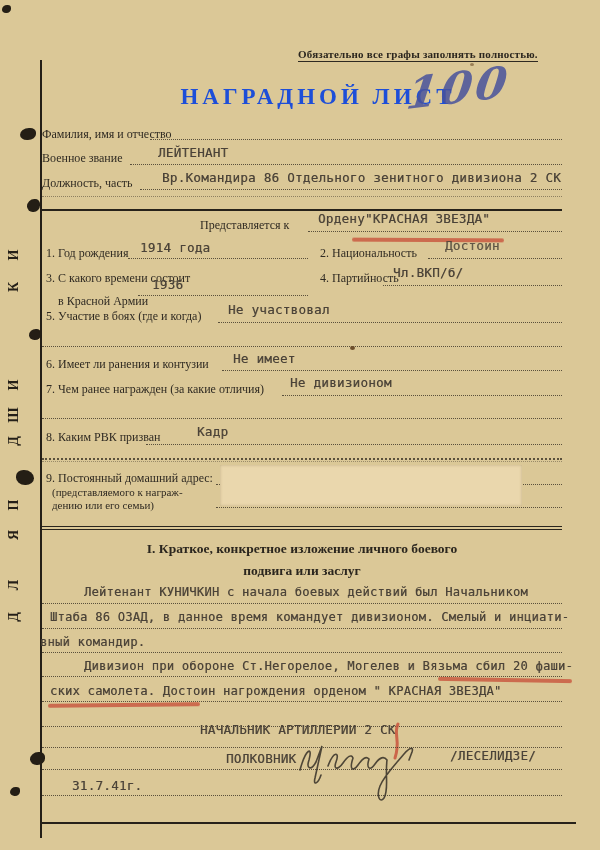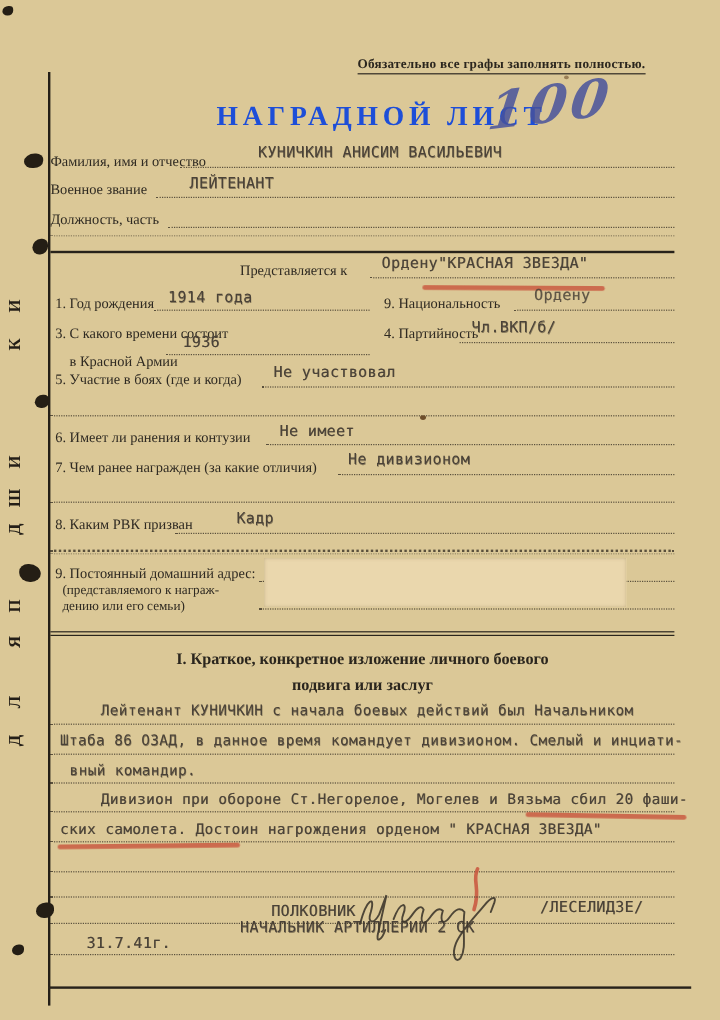--- a/index.html
+++ b/index.html
@@ -56,44 +56,44 @@
   <span class="mletter" style="top:576px">Л</span>
   <span class="mletter" style="top:608px">Д</span>
 
   <div class="vline" style="left:40px;top:60px;height:778px"></div>
 
   <div class="note" style="left:298px;top:48px">Обязательно все графы заполнять полностью.</div>
   <div class="title" style="top:84px">НАГРАДНОЙ ЛИСТ</div>
   <div class="hnum" style="left:408px;top:62px">100</div>
 
   <div class="lbl" style="left:42px;top:127px">Фамилия, имя и отчество</div>
-  <div class="typed" style="left:215px;top:119px">КУНИЧКИН АНИСИМ ВАСИЛЬЕВИЧ</div>
   <div class="rule" style="left:150px;top:139px;width:412px"></div>
 
   <div class="lbl" style="left:42px;top:151px">Военное звание</div>
   <div class="typed" style="left:158px;top:145px">ЛЕЙТЕНАНТ</div>
   <div class="rule" style="left:130px;top:164px;width:432px"></div>
 
   <div class="lbl" style="left:42px;top:176px">Должность, часть</div>
+  <div class="typed" style="left:162px;top:170px">Вр.Командира 86 Отдельного зенитного дивизиона 2 СК</div>
   <div class="rule" style="left:140px;top:189px;width:422px"></div>
 
   <div class="rule" style="left:42px;top:196px;width:520px;opacity:.6"></div>
   <div class="rule-solid" style="left:42px;top:209px;width:520px"></div>
 
   <div class="lbl" style="left:200px;top:218px">Представляется к</div>
   <div class="typed" style="left:318px;top:211px">Ордену"КРАСНАЯ ЗВЕЗДА"</div>
   <div class="rule" style="left:308px;top:231px;width:254px"></div>
   <div class="red" style="left:352px;top:238px;width:152px;height:4px;transform:rotate(.3deg)"></div>
 
   <div class="lbl" style="left:46px;top:246px">1. Год рождения</div>
   <div class="typed" style="left:140px;top:240px">1914 года</div>
   <div class="rule" style="left:128px;top:258px;width:180px"></div>
 
-  <div class="lbl" style="left:320px;top:246px">9. Национальность</div>
-  <div class="typed" style="left:445px;top:238px;opacity:.85">Ордену</div>
+  <div class="lbl" style="left:320px;top:246px">2. Национальность</div>
+  <div class="typed" style="left:445px;top:238px;opacity:.85">Достоин</div>
   <div class="rule" style="left:428px;top:258px;width:134px"></div>
 
   <div class="lbl" style="left:46px;top:271px">3. С какого времени состоит</div>
   <div class="lbl" style="left:58px;top:294px">в Красной Армии</div>
   <div class="typed" style="left:152px;top:277px">1936</div>
   <div class="rule" style="left:138px;top:295px;width:170px"></div>
 
   <div class="lbl" style="left:320px;top:271px">4. Партийность</div>
   <div class="typed" style="left:393px;top:265px">Чл.ВКП/б/</div>
   <div class="rule" style="left:383px;top:285px;width:179px"></div>
@@ -129,31 +129,31 @@
   <div class="rule-thin" style="left:42px;top:526px;width:520px"></div>
   <div class="rule-thin" style="left:42px;top:529px;width:520px"></div>
 
   <div class="head1" style="top:541px">I. Краткое, конкретное изложение личного боевого</div>
   <div class="head1" style="top:563px">подвига или заслуг</div>
 
   <div class="typed typed-p" style="left:84px;top:585px">Лейтенант КУНИЧКИН с начала боевых действий был Начальником</div>
   <div class="rule" style="left:42px;top:603px;width:520px"></div>
   <div class="typed typed-p" style="left:50px;top:610px">Штаба 86 ОЗАД, в данное время командует дивизионом. Смелый и инциати-</div>
   <div class="rule" style="left:42px;top:628px;width:520px"></div>
-  <div class="typed typed-p" style="left:58px;top:635px">вный командир.</div>
+  <div class="typed typed-p" style="left:40px;top:635px">вный командир.</div>
   <div class="rule" style="left:42px;top:652px;width:520px"></div>
   <div class="typed typed-p" style="left:84px;top:659px">Дивизион при обороне Ст.Негорелое, Могелев и Вязьма сбил 20 фаши-</div>
   <div class="rule" style="left:42px;top:676px;width:520px"></div>
   <div class="red" style="left:438px;top:678px;width:134px;height:4px;transform:rotate(1deg)"></div>
   <div class="typed typed-p" style="left:50px;top:684px">ских самолета. Достоин нагрождения орденом " КРАСНАЯ ЗВЕЗДА"</div>
   <div class="rule" style="left:42px;top:701px;width:520px"></div>
   <div class="red" style="left:48px;top:703px;width:152px;height:4px;transform:rotate(-.6deg)"></div>
   <div class="rule" style="left:42px;top:726px;width:520px"></div>
 
-  <div class="typed" style="left:200px;top:765px">НАЧАЛЬНИК АРТИЛЛЕРИИ 2 СК</div>
+  <div class="typed" style="left:200px;top:722px">НАЧАЛЬНИК АРТИЛЛЕРИИ 2 СК</div>
   <svg style="left:390px;top:722px" width="14" height="40" viewBox="0 0 14 40">
     <path d="M8 2 C3 12 11 18 5 36" stroke="#c9543c" stroke-width="3" fill="none" opacity="0.85" stroke-linecap="round"></path>
   </svg>
   <div class="rule" style="left:42px;top:747px;width:520px"></div>
   <div class="typed" style="left:226px;top:751px">ПОЛКОВНИК</div>
   <div class="typed" style="left:450px;top:748px">/ЛЕСЕЛИДЗЕ/</div>
   <svg style="left:292px;top:738px" width="160" height="62" viewBox="0 0 160 62">
     <path d="M8 32 C14 10 21 8 17 22 C14 31 19 33 24 24 L30 8 L23 40 C21 48 26 46 29 37
              M36 28 C42 12 48 14 44 24 C41 32 46 32 51 25 C56 18 59 16 61 20 C57 32 61 34 66 27
              C71 20 74 18 77 21 C74 31 78 33 83 26 C88 19 92 18 95 22

